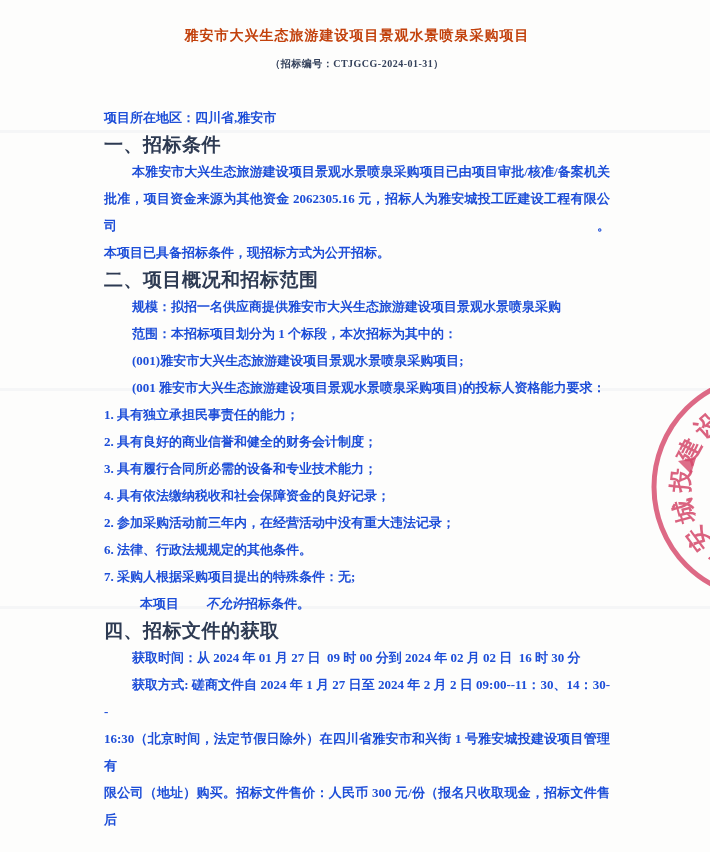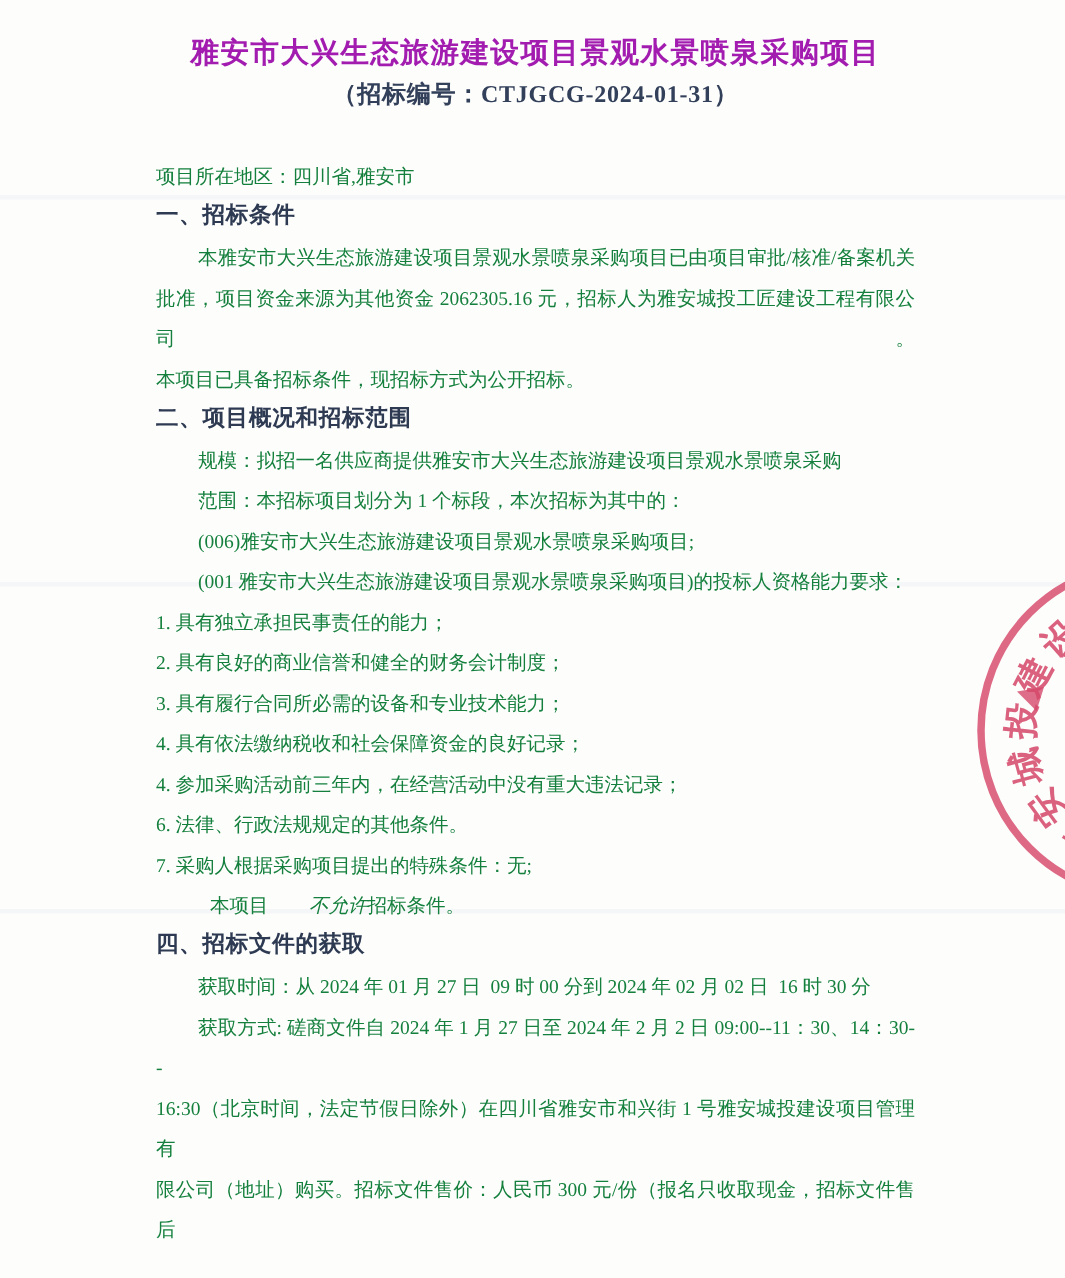--- a/index.html
+++ b/index.html
@@ -13,45 +13,46 @@
     color: #3c4961;
   }
   .doc {
     position: absolute;
     left: 104px;
     top: 22px;
     width: 506px;
   }
   .doc-title {
     text-align: center;
-    font-size: 19px;
+    font-size: 14px;
     font-weight: bold;
     letter-spacing: 1px;
     line-height: 28px;
-    color: #a21caf;
+    color: #c2410c;
     white-space: pre;
   }
   .doc-subtitle {
     text-align: center;
-    font-size: 16px;
+    font-size: 10px;
     font-weight: bold;
     letter-spacing: 0.5px;
     line-height: 28px;
     color: #33405a;
     white-space: pre;
   }
   .location { margin-top: 26px; }
   .line {
     font-size: 13px;
     line-height: 27px;
     white-space: pre;
-    color: #15803d;
+    color: #1d4ed8;
+    font-weight: bold;
   }
   .heading {
-    font-size: 15px;
+    font-size: 19px;
     font-weight: bold;
     line-height: 27px;
     color: #2d3a52;
     letter-spacing: 0.5px;
     white-space: pre;
   }
   .ind { padding-left: 28px; }   
   .ind3 { padding-left: 36px; }  
   .jline {                        
     white-space: normal;
@@ -97,28 +98,28 @@
     <div class="line location">项目所在地区：四川省,雅安市</div>
 
     <div class="heading">一、招标条件</div>
     <div class="line jline jind">本雅安市大兴生态旅游建设项目景观水景喷泉采购项目已由项目审批/核准/备案机关</div>
     <div class="line jline">批准，项目资金来源为其他资金 2062305.16 元，招标人为雅安城投工匠建设工程有限公司。</div>
     <div class="line">本项目已具备招标条件，现招标方式为公开招标。</div>
 
     <div class="heading">二、项目概况和招标范围</div>
     <div class="line ind">规模：拟招一名供应商提供雅安市大兴生态旅游建设项目景观水景喷泉采购</div>
     <div class="line ind">范围：本招标项目划分为 1 个标段，本次招标为其中的：</div>
-    <div class="line ind">(006)雅安市大兴生态旅游建设项目景观水景喷泉采购项目;</div>
+    <div class="line ind">(001)雅安市大兴生态旅游建设项目景观水景喷泉采购项目;</div>
 
     <div class="line ind">(001 雅安市大兴生态旅游建设项目景观水景喷泉采购项目)的投标人资格能力要求：</div>
     <div class="line">1. 具有独立承担民事责任的能力；</div>
     <div class="line">2. 具有良好的商业信誉和健全的财务会计制度；</div>
     <div class="line">3. 具有履行合同所必需的设备和专业技术能力；</div>
     <div class="line">4. 具有依法缴纳税收和社会保障资金的良好记录；</div>
-    <div class="line">4. 参加采购活动前三年内，在经营活动中没有重大违法记录；</div>
+    <div class="line">2. 参加采购活动前三年内，在经营活动中没有重大违法记录；</div>
     <div class="line">6. 法律、行政法规规定的其他条件。</div>
     <div class="line">7. 采购人根据采购项目提出的特殊条件：无;</div>
     <div class="line ind3"><span>本项目</span><span class="emph">不允许</span><span>招标条件。</span></div>
 
     <div class="heading">四、招标文件的获取</div>
     <div class="line ind">获取时间：从 2024 年 01 月 27 日  09 时 00 分到 2024 年 02 月 02 日  16 时 30 分</div>
     <div class="line jline jind">获取方式: 磋商文件自 2024 年 1 月 27 日至 2024 年 2 月 2 日 09:00--11：30、14：30--</div>
     <div class="line jline">16:30（北京时间，法定节假日除外）在四川省雅安市和兴街 1 号雅安城投建设项目管理有</div>
     <div class="line jline">限公司（地址）购买。招标文件售价：人民币 300 元/份（报名只收取现金，招标文件售后</div>
 

